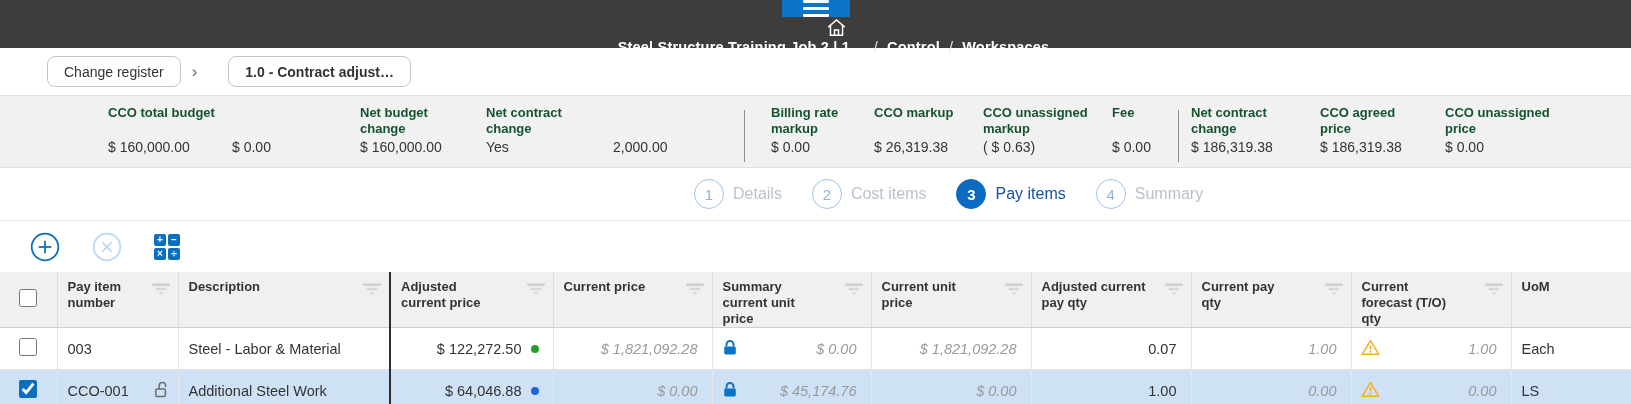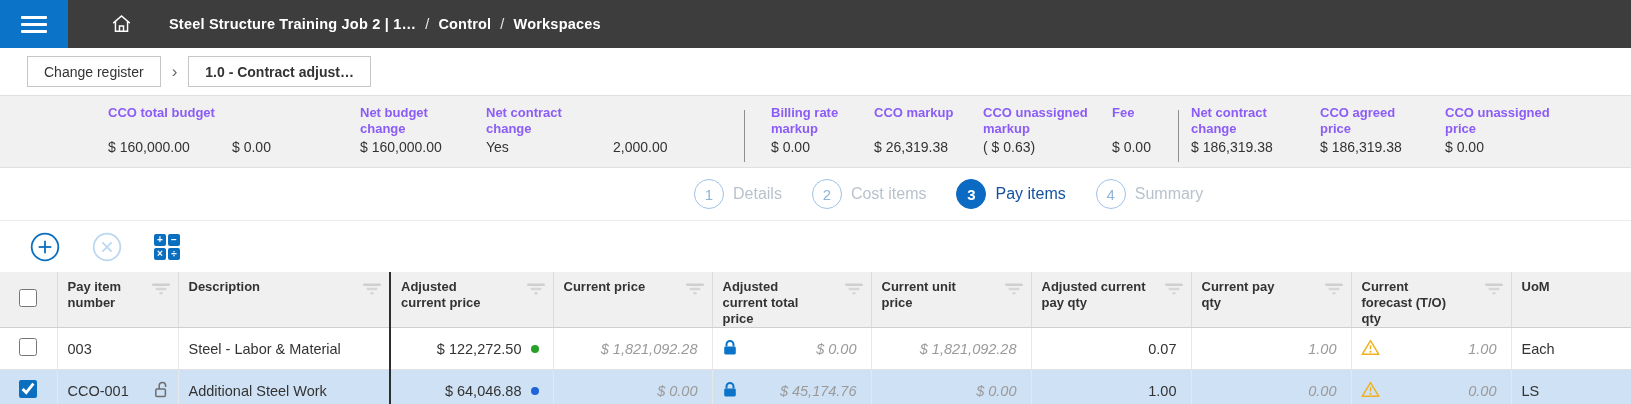--- a/index.html
+++ b/index.html
@@ -1,40 +1,40 @@
 <!DOCTYPE html>
 <html><head>
 <meta charset="utf-8">
 <style>
   * { box-sizing: border-box; margin: 0; padding: 0; }
   html,body { width: 1631px; height: 404px; overflow: hidden;
     font-family: "Liberation Sans", sans-serif; background: #fff; }
 
   
-  .topbar { height: 48px; background: #3d3d3d; display: flex; align-items: center; }
+  .topbar { height: 48px; background: #3d3d3d; display: flex; align-items: center; flex-direction: column; }
   .menu-btn { width: 68px; height: 48px; background: #0b74c9; display: flex;
     flex-direction: column; justify-content: center; align-items: center; gap: 4px; cursor: pointer; }
   .menu-btn span { width: 26px; height: 3px; background: #fff; border-radius: 1px; }
   .home-btn { margin-left: 42px; display: flex; align-items: center; cursor: pointer; }
   .breadcrumb { margin-left: 36px; color: #fff; font-size: 14.5px; font-weight: 700;
     display: flex; align-items: center; gap: 9px; letter-spacing: .2px; }
   .breadcrumb .sep { font-weight: 400; color: #e8e8e8; }
 
   
   .register-bar { height: 47px; background: #fff; display: flex; align-items: center; padding-left: 27px; }
-  .reg-btn { height: 31px; border: 1px solid #c6c6c6; border-radius: 0; background: #fff;
-    padding: 0 16px; font-size: 14px; color: #333; display: inline-flex; align-items: center; cursor: pointer; }
+  .reg-btn { height: 31px; border: 1px solid #c6c6c6; border-radius: 8px; background: #fff;
+    padding: 0 16px; font-size: 14px; color: #333; display: inline-flex; align-items: center; cursor: pointer; margin-left: 20px; }
   .reg-btn.active { font-weight: 700; }
   .reg-chevron { margin: 0 11px; color: #666; font-size: 17px; }
 
   
   .stats { height: 73px; background: #f1f1f1; border-top: 1px solid #e0e0e0; border-bottom: 1px solid #e0e0e0;
     display: flex; align-items: stretch; padding: 9px 0 0 108px; }
   .stat { display: flex; flex-direction: column; }
-  .stat-label { font-size: 13px; font-weight: 700; color: #8b5cf6; line-height: 16px; }
+  .stat-label { font-size: 13px; font-weight: 700; color: #14532d; line-height: 16px; }
   .stat-value { font-size: 14px; color: #333; margin-top: auto; padding-bottom: 12px; }
   .stat-divider { width: 1px; background: #8f8f8f; height: 52px; align-self: center; }
 
   
   .wizard { height: 52px; position: relative; background: #fff; }
   .steps { position: absolute; left: 694px; top: 50%; transform: translateY(-50%);
     display: flex; align-items: center; gap: 30px; }
   .step { display: flex; align-items: center; gap: 9px; cursor: pointer; }
   .step-circle { width: 30px; height: 30px; border-radius: 50%; display: flex; align-items: center;
     justify-content: center; font-size: 15px; border: 1px solid #9fc3e8; color: #8fb4d8; background: #fff; }
@@ -251,21 +251,21 @@
         <div>Current price</div>
         <span class="filter-ic">
           <svg width="20" height="13">
               <rect x="1" y="1.5" width="18" height="2.4" rx="1.2" fill="#cfcfcf"></rect>
               <rect x="4.5" y="5.8" width="11" height="2.4" rx="1.2" fill="#d6d6d6"></rect>
               <rect x="8.3" y="10" width="3.4" height="2.4" rx="1.2" fill="#d6d6d6"></rect>
             </svg>
         </span>
       </th>
       <th>
-        <div style="width:92px">Adjusted current total price</div>
+        <div style="width:92px">Summary current unit price</div>
         <span class="filter-ic">
           <svg width="20" height="13">
               <rect x="1" y="1.5" width="18" height="2.4" rx="1.2" fill="#cfcfcf"></rect>
               <rect x="4.5" y="5.8" width="11" height="2.4" rx="1.2" fill="#d6d6d6"></rect>
               <rect x="8.3" y="10" width="3.4" height="2.4" rx="1.2" fill="#d6d6d6"></rect>
             </svg>
         </span>
       </th>
       <th>
         <div style="width:92px">Current unit price</div>

